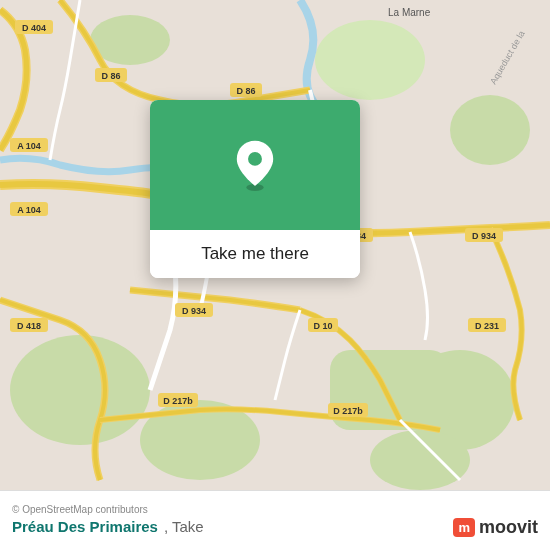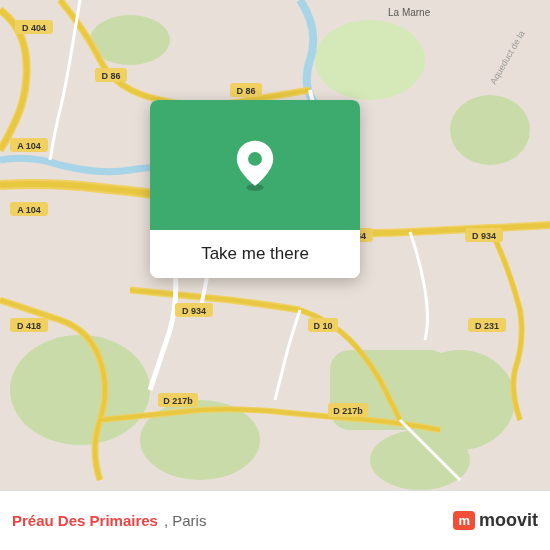--- a/index.html
+++ b/index.html
@@ -88,21 +88,21 @@
 
     #location-name-row {
       display: flex;
       align-items: center;
       justify-content: space-between;
     }
 
     #location-name {
       font-size: 15px;
       font-weight: 600;
-      color: #ef4444;
+      color: #0f766e;
     }
 
     #location-city {
       font-size: 15px;
       color: #666;
       margin-left: 6px;
     }
 
     #moovit-logo {
       display: flex;
@@ -231,22 +231,23 @@
     <svg class="location-pin" viewBox="0 0 52 60" xmlns="http://www.w3.org/2000/svg">
       <ellipse cx="26" cy="56" rx="10" ry="4" fill="rgba(0,0,0,0.2)"></ellipse>
       <path d="M26 2 C14 2 5 11 5 23 C5 38 26 54 26 54 C26 54 47 38 47 23 C47 11 38 2 26 2 Z" fill="white"></path>
       <circle cx="26" cy="23" r="8" fill="#3dab6e"></circle>
     </svg>
   </div>
   <div id="card-button">Take me there</div>
 </div>
 
 <div id="bottom-bar">
+  <div id="attribution">© OpenStreetMap contributors</div>
   <div id="location-name-row">
     <div>
-      <span id="location-name">Préau Des Primaires</span><span id="location-city">, Paris</span>
+      <span id="location-name">Préau Des Primaires</span><span id="location-city">, Take</span>
     </div>
     <div id="moovit-logo">
       <span class="moovit-m">m</span>
       <span class="moovit-text">moovit</span>
     </div>
   </div>
 </div>
 
 </body></html>

